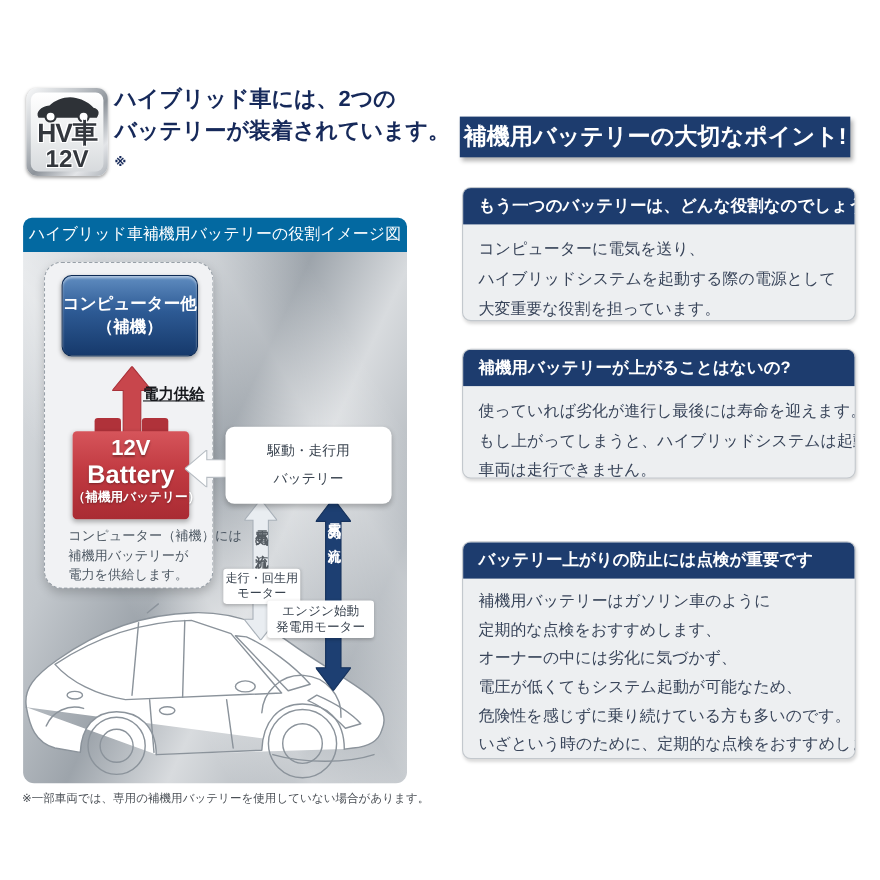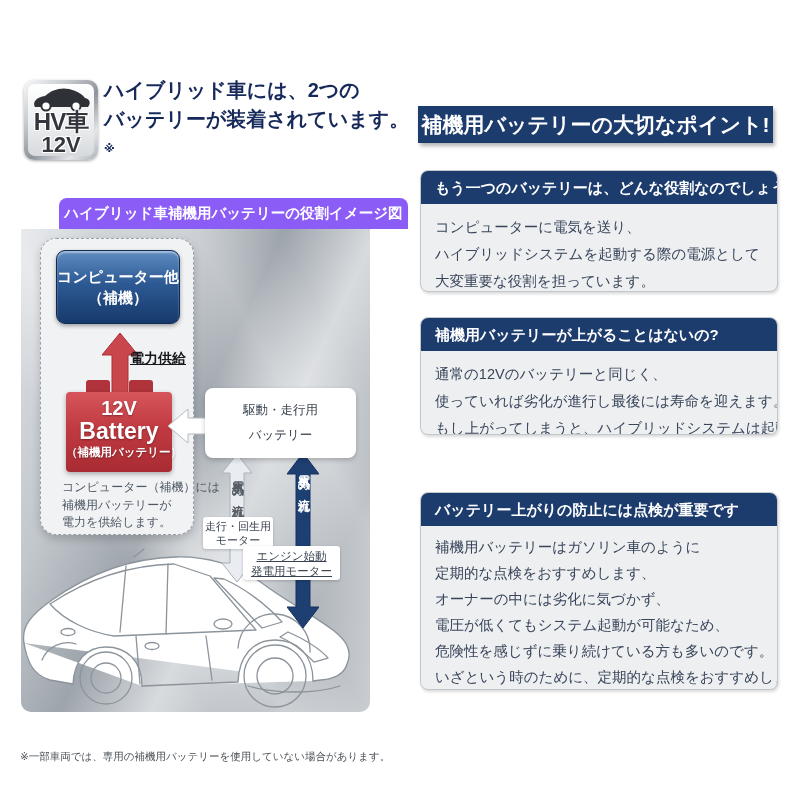--- a/index.html
+++ b/index.html
@@ -20,22 +20,22 @@
   .badge-l2{font-size:22px;letter-spacing:0px;}
 
   
   .main-title{left:104px;top:76px;width:310px;font-size:20px;line-height:29px;font-weight:bold;color:#16295a;}
   .main-title sup{font-size:11px;}
   .intro-text{left:105px;top:141px;width:300px;font-size:12px;line-height:21px;color:#4e5a68;}
   .intro-text sup{font-size:9px;}
 
   
   .panel{left:21px;top:198px;width:349px;height:514px;}
-  .panel-header{position:absolute;left:0;top:0;width:349px;height:31px;background:#8b5cf6;
-    border-radius:8px 8px 0 0;color:#fff;font-size:14.5px;font-weight:bold;text-align:center;line-height:31px;white-space:nowrap;margin-left:38px;}
+  .panel-header{position:absolute;left:0;top:0;width:349px;height:31px;background:#0369a1;
+    border-radius:8px 8px 0 0;color:#fff;font-size:14.5px;font-weight:normal;text-align:center;line-height:31px;white-space:nowrap;}
   .panel-body{position:absolute;left:0;top:31px;width:349px;height:483px;border-radius:0 0 10px 10px;
     background:linear-gradient(115deg,#dfe2e5 0%,#c2c7cc 28%,#9da4ab 46%,#d8dbde 62%,#aeb4ba 82%,#c9cdd1 100%);overflow:hidden;}
   .panel-sheen{position:absolute;left:0;top:31px;width:349px;height:483px;border-radius:0 0 10px 10px;
     background:linear-gradient(60deg,rgba(255,255,255,0) 30%,rgba(255,255,255,.35) 42%,rgba(255,255,255,0) 55%,rgba(255,255,255,.25) 72%,rgba(255,255,255,0) 85%);pointer-events:none;}
 
   .dashed-box{left:40px;top:238px;width:152px;height:295px;border:1px dashed #98a0a8;border-radius:16px;
     background:#f1f2f4;box-shadow:0 4px 9px rgba(0,0,0,.18);z-index:1;}
 
   .computer-box{left:56px;top:250px;width:124px;height:74px;border-radius:9px;z-index:2;
     background:linear-gradient(180deg,#5f8cc0 0%,#2d5a94 45%,#16396b 100%);
@@ -63,25 +63,25 @@
 
   .flow-arrow-light{left:222px;top:454px;z-index:3;}
   .flow-arrow-navy{left:287px;top:453px;z-index:3;}
   .flow-label{writing-mode:vertical-rl;font-size:12px;font-weight:bold;letter-spacing:3px;z-index:4;white-space:nowrap;}
   .flow-label-left{left:229px;top:472px;color:#555c63;}
   .flow-label-right{left:295px;top:466px;color:#ffffff;}
 
   .motor-box{background:#ffffff;border-radius:3px;z-index:6;text-align:center;color:#39434f;
     box-shadow:0 1px 3px rgba(0,0,0,.2);font-size:11px;line-height:14px;box-sizing:border-box;white-space:nowrap;}
   .motor-left{left:203px;top:517px;width:70px;height:32px;padding-top:2px;}
-  .motor-right{left:243px;top:546px;width:97px;height:34px;padding-top:3px;font-size:11.5px;line-height:15px;text-decoration:underline;}
+  .motor-right{left:243px;top:546px;width:97px;height:34px;padding-top:3px;font-size:11.5px;line-height:15px;}
 
   .car{left:16px;top:548px;z-index:2;}
 
-  .footnote{left:20px;top:750px;font-size:10.5px;color:#4a4f55;white-space:nowrap;}
+  .footnote{left:20px;top:719px;font-size:10.5px;color:#4a4f55;white-space:nowrap;}
 
   
   .points-banner{left:418px;top:106px;width:355px;height:37px;background:#1d3c6e;color:#fff;
     font-size:21px;font-weight:bold;text-align:center;line-height:37px;white-space:nowrap;
     box-shadow:2px 3px 4px rgba(0,0,0,.3);}
   .section{width:358px;border:1px solid #c3c8cd;border-radius:8px;background:#edeff1;overflow:hidden;
     box-shadow:1px 2px 3px rgba(0,0,0,.15);box-sizing:border-box;}
   .sec1{left:420px;top:170px;height:122px;}
   .sec2{left:420px;top:317px;height:118px;}
   .sec3{left:420px;top:492px;height:198px;}
@@ -206,21 +206,20 @@
     <div class="section-body">
       <div class="ln">コンピューターに電気を送り、</div>
       <div class="ln">ハイブリッドシステムを起動する際の電源として</div>
       <div class="ln">大変重要な役割を担っています。</div>
     </div>
   </div>
 
   <div class="abs section sec2">
     <div class="section-header">補機用バッテリーが上がることはないの?</div>
     <div class="section-body">
-      <div class="ln">通常の12Vのバッテリーと同じく、</div>
       <div class="ln">使っていれば劣化が進行し最後には寿命を迎えます。</div>
       <div class="ln">もし上がってしまうと、ハイブリッドシステムは起動せず、</div>
       <div class="ln">車両は走行できません。</div>
     </div>
   </div>
 
   <div class="abs section sec3">
     <div class="section-header">バッテリー上がりの防止には点検が重要です</div>
     <div class="section-body">
       <div class="ln">補機用バッテリーはガソリン車のように</div>

